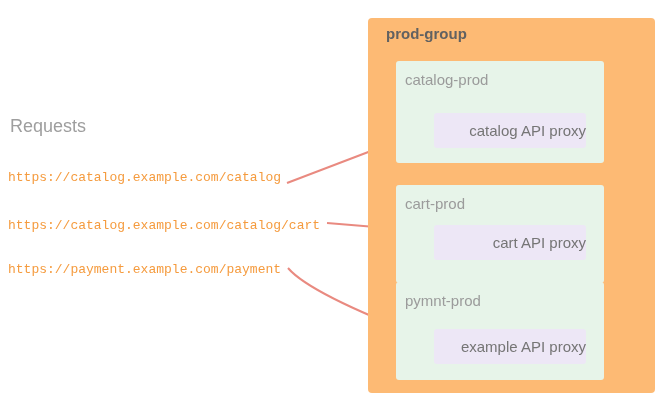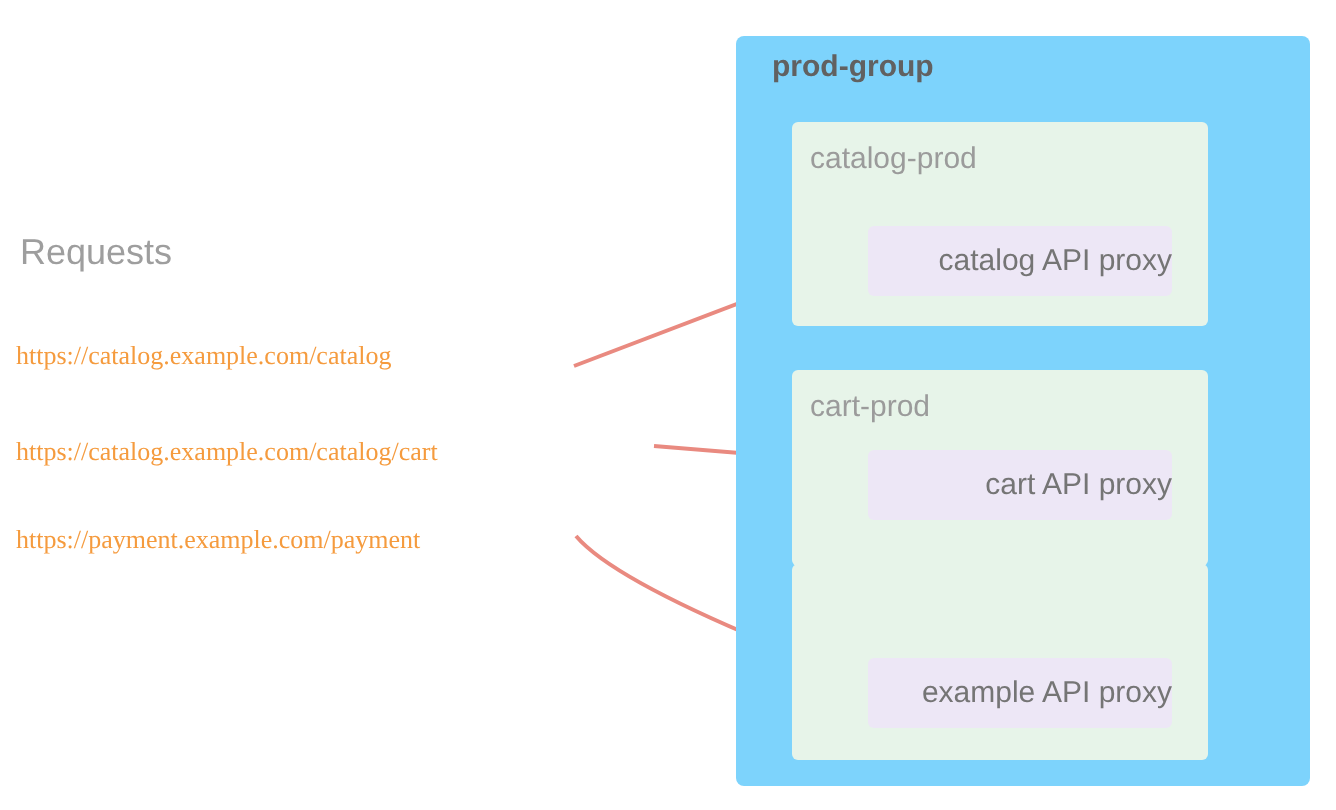--- a/index.html
+++ b/index.html
@@ -21,37 +21,37 @@
     position: absolute;
     left: 10px;
     top: 116px;
     font-size: 18px;
     line-height: 20px;
     color: #9e9e9e;
   }
   .url {
     position: absolute;
     left: 8px;
-    font-family: Liberation Serif, serif;
+    font-family: Liberation Mono, monospace;
     font-size: 13px;
     line-height: 16px;
     color: #f59b3e;
     white-space: pre;
   }
   .url-1 { top: 170px; }
   .url-2 { top: 218px; }
   .url-3 { top: 262px; }
 
   .prod-group {
     position: absolute;
     left: 368px;
     top: 18px;
     width: 287px;
     height: 375px;
-    background: #7dd3fc;
+    background: #fdba74;
     border-radius: 4px;
   }
   .prod-group-title {
     position: absolute;
     left: 18px;
     top: 7px;
     font-size: 15px;
     font-weight: bold;
     color: #616161;
   }
@@ -126,19 +126,20 @@
     </div>
 
     <div class="env-box env-2">
       <div class="env-label">cart-prod</div>
       <div class="proxy-box proxy-2">
         <span class="proxy-label">cart API proxy</span>
       </div>
     </div>
 
     <div class="env-box env-3">
+      <div class="env-label">pymnt-prod</div>
       <div class="proxy-box proxy-3">
         <span class="proxy-label">example API proxy</span>
       </div>
     </div>
   </div>
 
 </div>
 
 </body></html>

